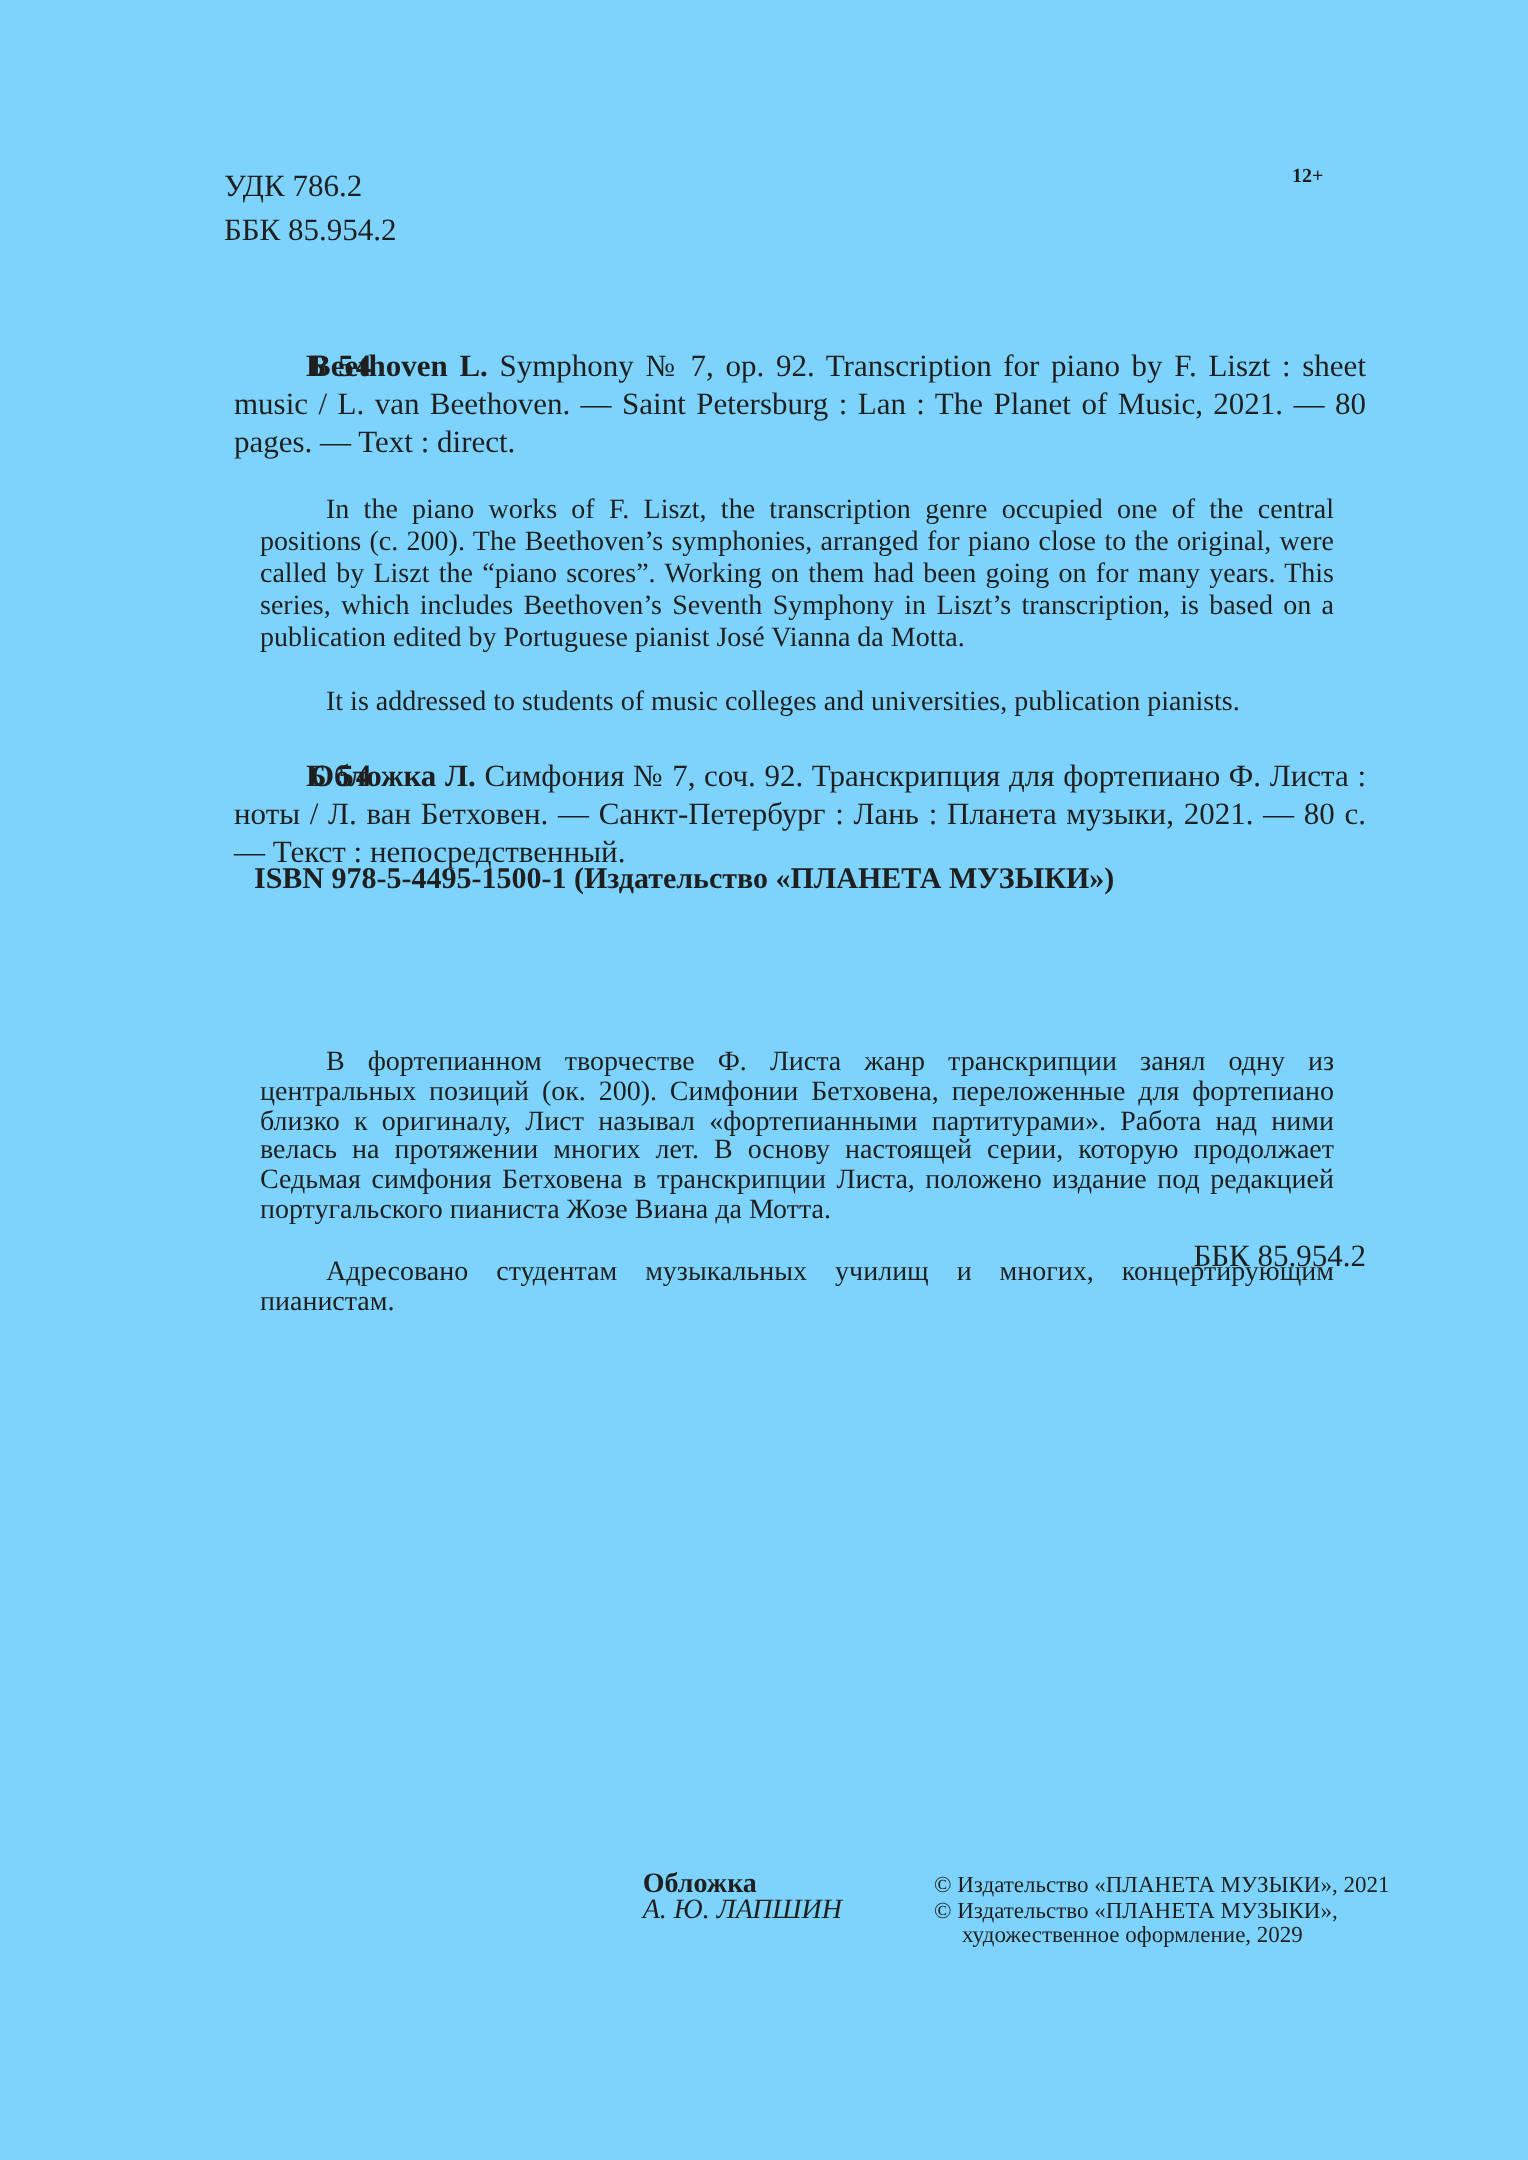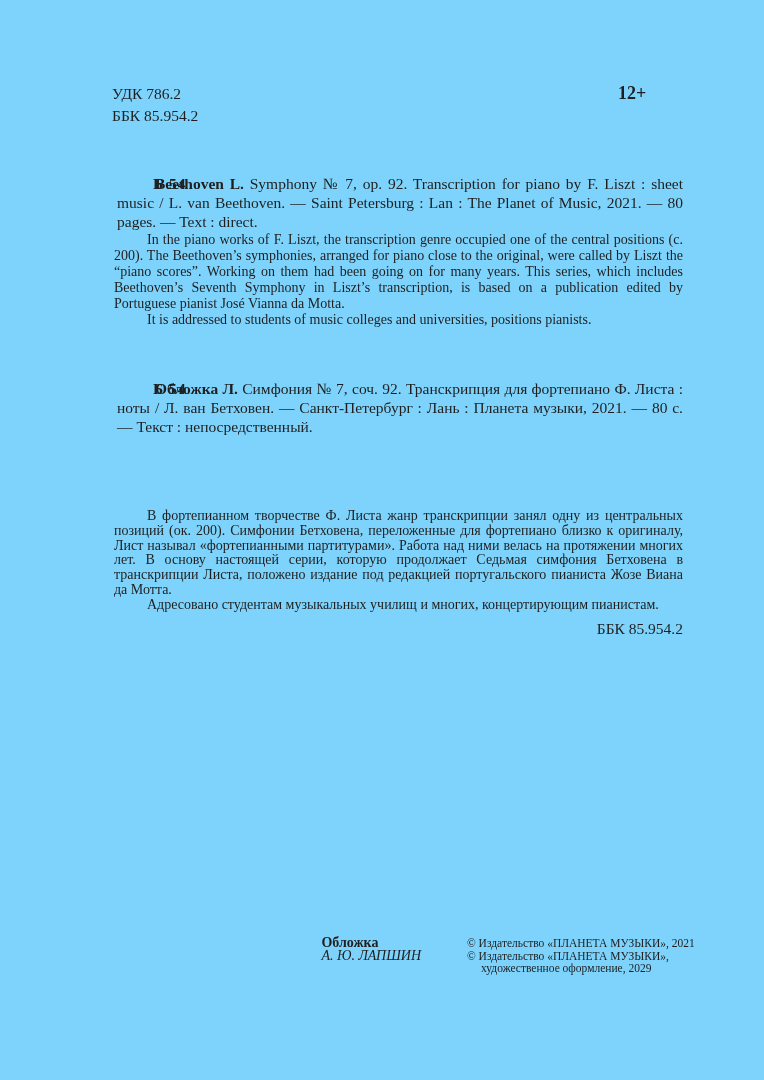--- a/index.html
+++ b/index.html
@@ -20,23 +20,23 @@
   .codes {
     position: absolute;
     left: 112px;
     top: 83px;
     font-size: 15.5px;
     line-height: 22px;
     white-space: nowrap;
   }
   .age-rating {
     position: absolute;
-    left: 618px;
+    left: 646px;
     top: 83px;
-    font-size: 18px;
+    font-size: 10px;
     font-weight: bold;
   }
   
   .entry {
     position: absolute;
     left: 117px;
     width: 566px;
     font-size: 15.5px;
     line-height: 19px;
     text-align: justify;
@@ -58,21 +58,21 @@
   .entry-ru { top: 363px; }
   
   .abstract {
     position: absolute;
     left: 114px;
     width: 569px;
     font-size: 14px;
     text-align: justify;
   }
   .abstract p {
-    margin: 0;
+    margin: 16px;
     text-indent: 33px;
   }
   .abstract-en { top: 232px; line-height: 16px; }
   .abstract-ru { top: 509px; line-height: 14.8px; }
   
   .identifiers {
     position: absolute;
     left: 127px;
     top: 431px;
     font-size: 15px;
@@ -118,26 +118,27 @@
     <div>УДК 786.2</div>
     <div>ББК 85.954.2</div>
   </div>
 
   <div class="age-rating">12+</div>
 
   <p class="entry entry-en"><span class="entry-code">Б 54</span><span class="entry-author">Beethoven L.</span><span> Symphony № 7, op. 92. Transcription for piano by F. Liszt : sheet music / L. van Beethoven. — Saint Petersburg : Lan : The Planet of Music, 2021. — 80 pages. — Text : direct.</span></p>
 
   <div class="abstract abstract-en">
     <p>In the piano works of F. Liszt, the transcription genre occupied one of the central positions (c. 200). The Beethoven’s symphonies, arranged for piano close to the original, were called by Liszt the “piano scores”. Working on them had been going on for many years. This series, which includes Beethoven’s Seventh Symphony in Liszt’s transcription, is based on a publication edited by Portuguese pianist José Vianna da Motta.</p>
-    <p>It is addressed to students of music colleges and universities, positions pianists.</p>
+    <p>It is addressed to students of music colleges and universities, publication pianists.</p>
   </div>
 
   <p class="entry entry-ru"><span class="entry-code">Б 54</span><span class="entry-author">Обложка Л.</span><span> Симфония № 7, соч. 92. Транскрипция для фортепиано Ф. Листа : ноты / Л. ван Бетховен. — Санкт-Петербург : Лань : Планета музыки, 2021. — 80 с. — Текст : непосредственный.</span></p>
 
   <div class="identifiers">
+    <div>ISBN 978-5-4495-1500-1 (Издательство «ПЛАНЕТА МУЗЫКИ»)</div>
   </div>
 
   <div class="abstract abstract-ru">
     <p>В фортепианном творчестве Ф. Листа жанр транскрипции занял одну из центральных позиций (ок. 200). Симфонии Бетховена, переложенные для фортепиано близко к оригиналу, Лист называл «фортепианными партитурами». Работа над ними велась на протяжении многих лет. В основу настоящей серии, которую продолжает Седьмая симфония Бетховена в транскрипции Листа, положено издание под редакцией португальского пианиста Жозе Виана да Мотта.</p>
     <p>Адресовано студентам музыкальных училищ и многих, концертирующим пианистам.</p>
   </div>
 
   <div class="footer-bbk">ББК 85.954.2</div>
 
   <div class="credits-left">

